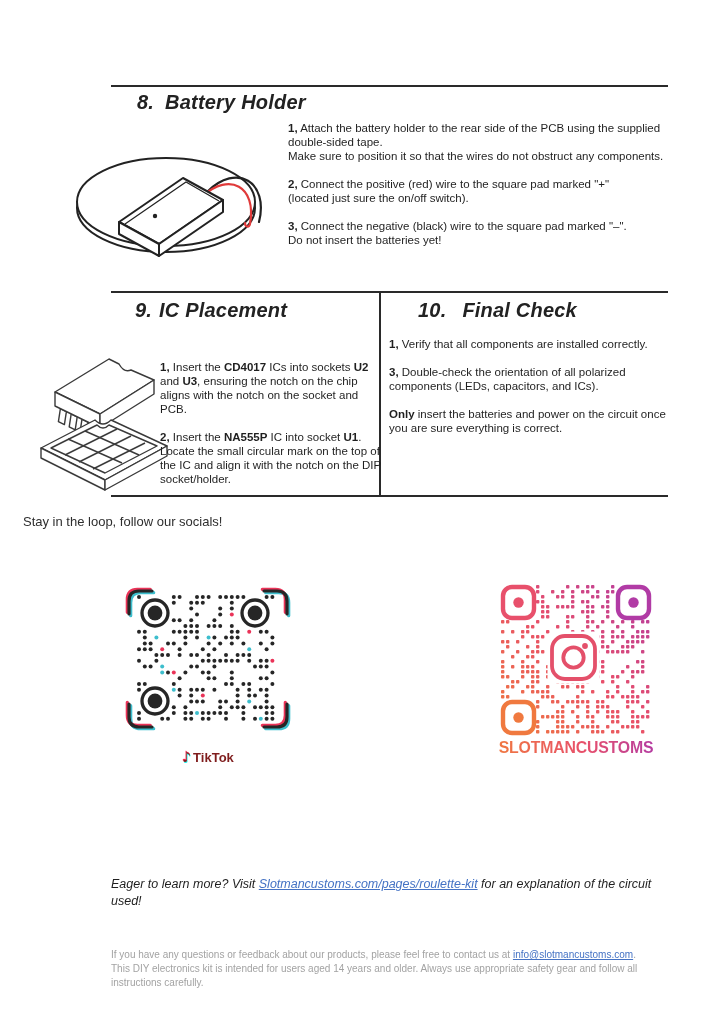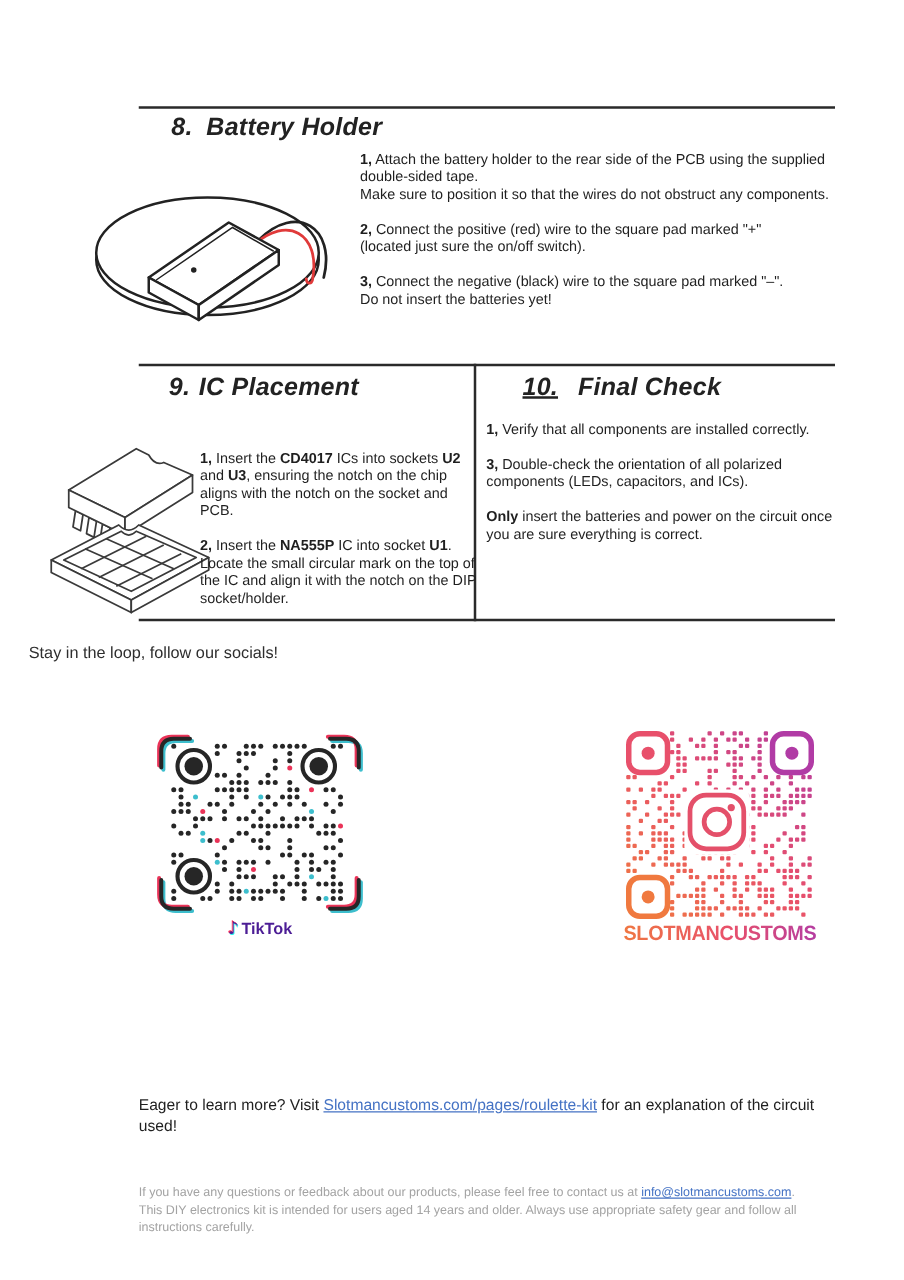--- a/index.html
+++ b/index.html
@@ -2,39 +2,39 @@
 <html><head>
 <meta charset="utf-8">
 <style>
   html,body{margin:0;padding:0;background:#ffffff;}
   body{font-family:"Liberation Sans", sans-serif; color:#1f1f1f;}
   .page{position:relative;width:677px;height:1024px;background:#fff;margin:0 auto;overflow:hidden;}
   .rule{position:absolute;background:#2a2a2a;}
   .hrule{height:2px;width:557px;left:88px;}
   .vrule{width:2px;left:356px;top:291px;height:206px;}
   h2.sec{position:absolute;margin:0;font-size:20px;font-style:italic;font-weight:bold;color:#222;letter-spacing:.2px;}
-  .num8{margin-right:11px;} .num9{margin-right:7px;} .num10{margin-right:16px;text-decoration:underline;}
+  .num8{margin-right:11px;} .num9{margin-right:7px;} .num10{margin-right:16px;}
   .body-text{position:absolute;font-size:11.5px;line-height:14px;color:#1f1f1f;}
   .body-text p{margin:0;}
   .body-text p.gap{margin-top:14px;}
   .art{position:absolute;}
   .socials-heading{position:absolute;left:0;top:514px;width:723px;font-size:13px;color:#2e2e2e;}
   .qr-block{position:absolute;width:172px;}
   .tiktok-block{left:99px;top:584px;}
   .ig-block{left:467px;top:583px;}
-  .tiktok-logo{margin-top:1px;text-align:center;font-size:13px;font-weight:bold;color:#4c1d95;}
+  .tiktok-logo{margin-top:15px;text-align:center;font-size:13px;font-weight:bold;color:#7f1d1d;}
   .tiktok-note{font-family:"DejaVu Sans",sans-serif;font-size:14px;font-weight:bold;margin-right:2px;
     text-shadow:0.7px 0.7px 0 #25F4EE,-0.7px -0.7px 0 #FE2C55;}
   .ig-label{margin-top:2px;text-align:center;font-size:16.5px;font-weight:bold;letter-spacing:-0.2px;
     transform:scaleX(0.96);transform-origin:center;color:#DB4A68;}
   @supports (-webkit-background-clip: text) {
     .ig-label{background:linear-gradient(90deg,#F0793F 0%,#E8506B 55%,#B13BA5 100%);
       -webkit-background-clip:text;background-clip:text;color:transparent;}
   }
-  .learn-more{position:absolute;left:88px;top:876px;width:557px;font-size:12.5px;line-height:17px;margin:0;}
+  .learn-more{position:absolute;left:88px;top:876px;width:557px;font-size:12.5px;line-height:17px;margin:0;font-style:italic;}
   .footer{position:absolute;left:88px;top:948px;width:557px;font-size:10px;line-height:14px;color:#a3a3a3;}
   .footer p{margin:0;}
   a.lnk{color:#4472C4;text-decoration:underline;cursor:pointer;}
   svg{display:block;}
 </style>
 </head>
 <body>
 
 <div class="page">
 

